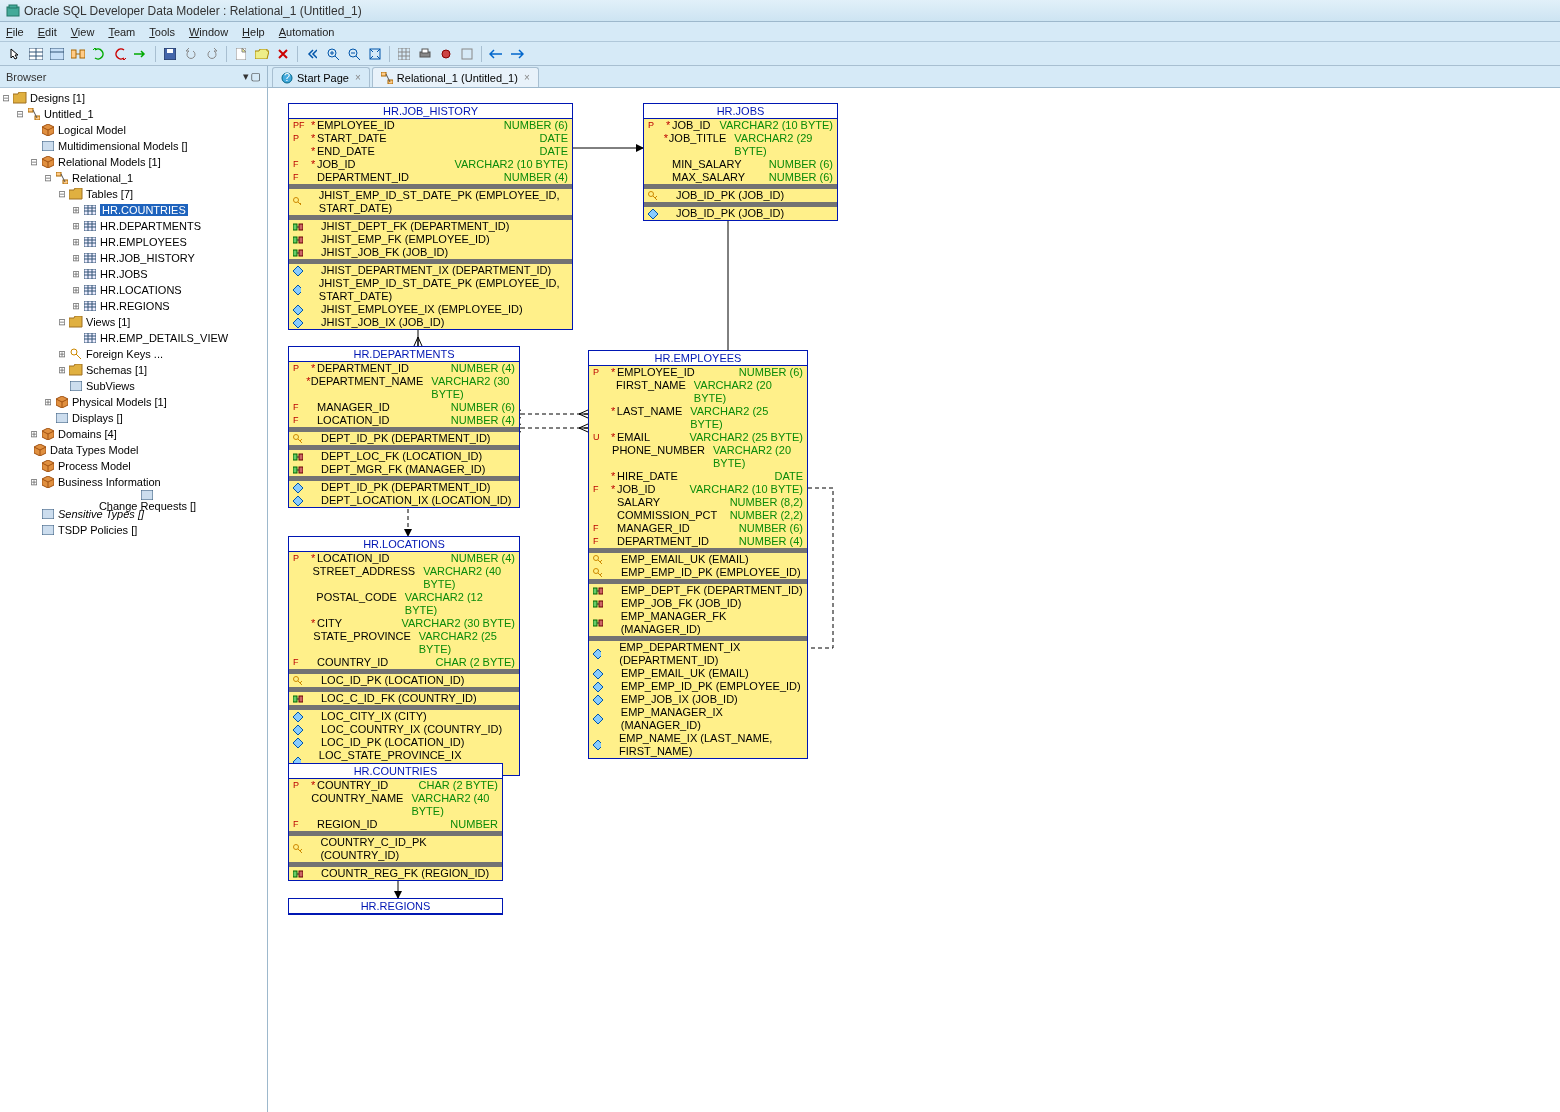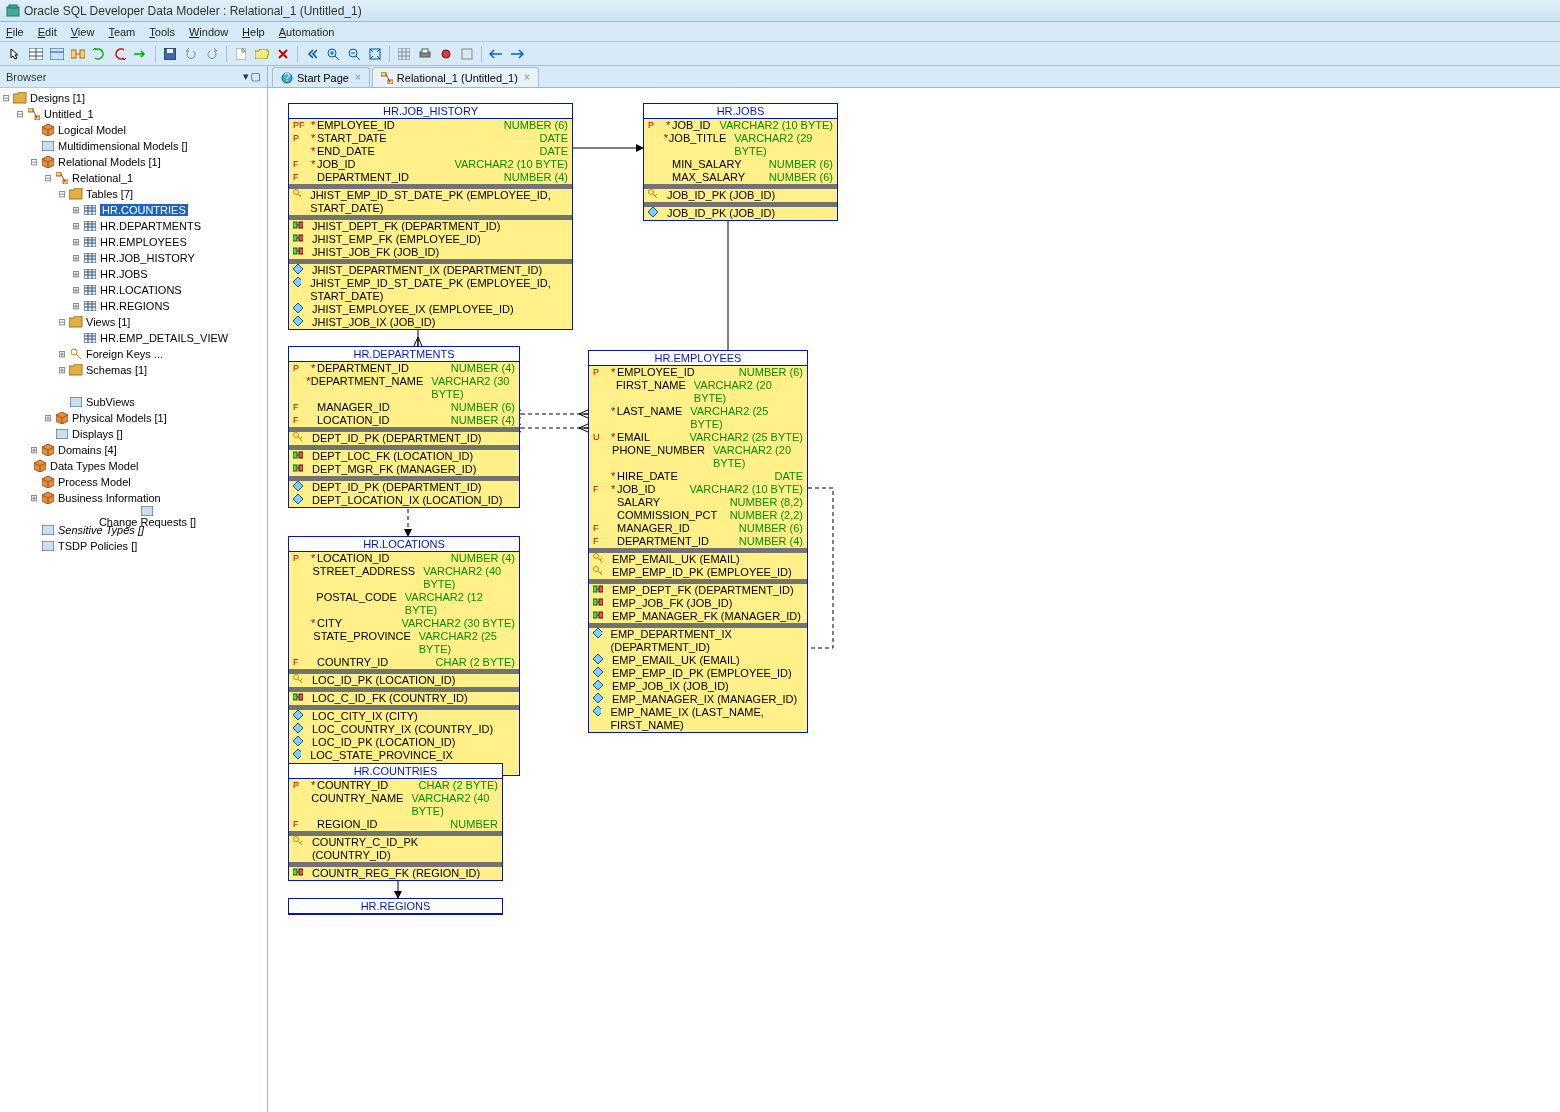--- a/index.html
+++ b/index.html
@@ -47,21 +47,21 @@
 
 .entity { position:absolute; border:1px solid #0016b3; background:#fff; font-size:10px; }
 .entity .ehdr { background:#fff; border-bottom:1px solid #0016b3; text-align:center; color:#0016b3; font-weight:normal; padding:1px 0; }
 .entity .sect { background:#fff08a; border-bottom:5px solid #737373; }
 .entity .sect:last-child { border-bottom:none; }
 .entity .row { display:flex; padding:0 4px; line-height:13px; }
 .entity .k { width:18px; color:#b00; font-size:9px; }
 .entity .m { color:#b00; width:6px; }
 .entity .nm { flex:1; color:#000; }
 .entity .ty { color:#0a8a0a; margin-left:8px; }
-.entity .crow { display:flex; gap:9px; padding:0 4px; line-height:13px; }
+.entity .crow { display:flex; align-items:center; gap:18px; padding:0 4px; line-height:13px; }
 .entity .crow .ci { width:10px; height:10px; }
 
 svg.conn { position:absolute; inset:0; pointer-events:none; }
 
 
 .ic-folder { fill:#e0b040; stroke:#a07020; }
 .ic-cube { fill:#e09040; stroke:#a05010; }
 </style>
 </head>
 <body>
@@ -433,21 +433,21 @@
         </div>
         <div class="node" style="padding-left: 56px;">
           <span class="exp">⊞</span>
           <span class="ico">
             <svg width="14" height="12">
               <path d="M0 2 L5 2 L6 0 L13 0 L13 11 L0 11 Z" class="ic-folder"></path>
             </svg>
           </span>
           <span class="lbl">Schemas [1]</span>
         </div>
-        <div class="node" style="padding-left: 56px; margin-top: 16px;">
+        <div class="node" style="padding-left: 56px;">
           <span class="exp"></span>
           <span class="ico">
             <svg width="12" height="10">
               <rect width="12" height="10" fill="#cde" stroke="#357"></rect>
             </svg>
           </span>
           <span class="lbl">SubViews</span>
         </div>
         <div class="node" style="padding-left: 42px;">
           <span class="exp">⊞</span>

